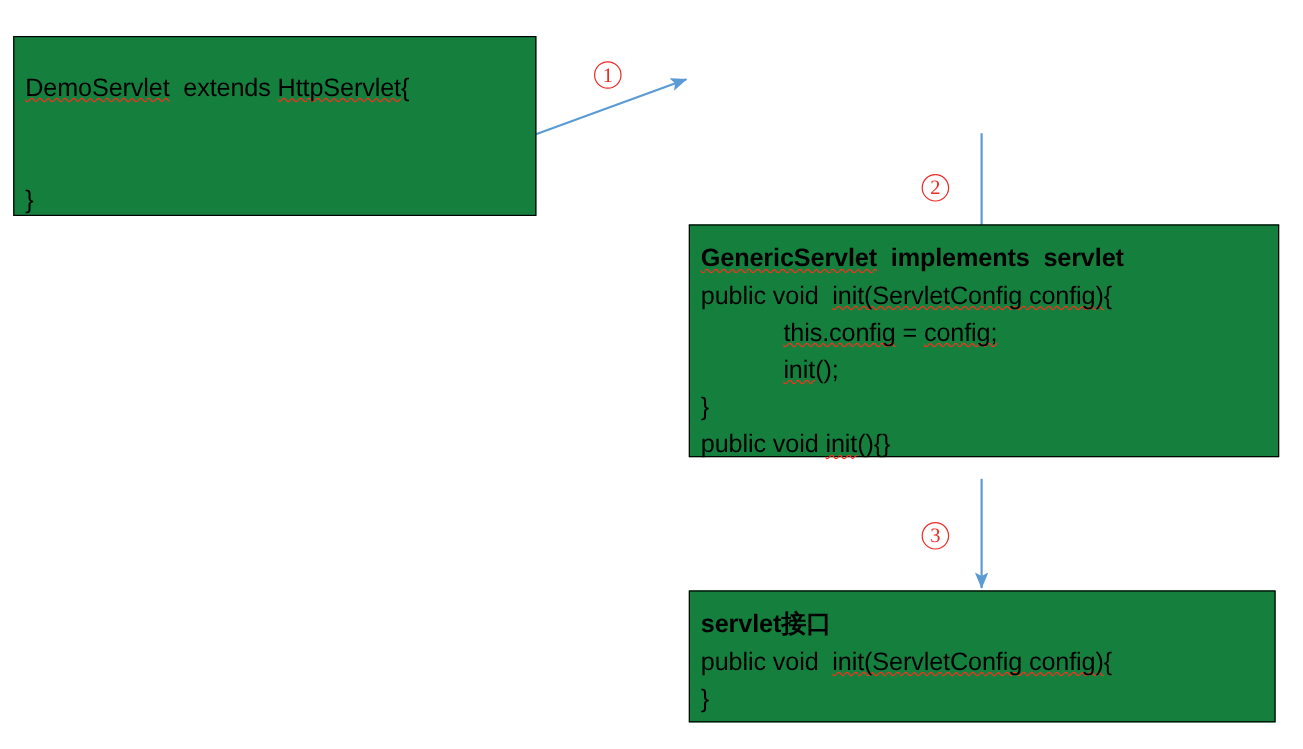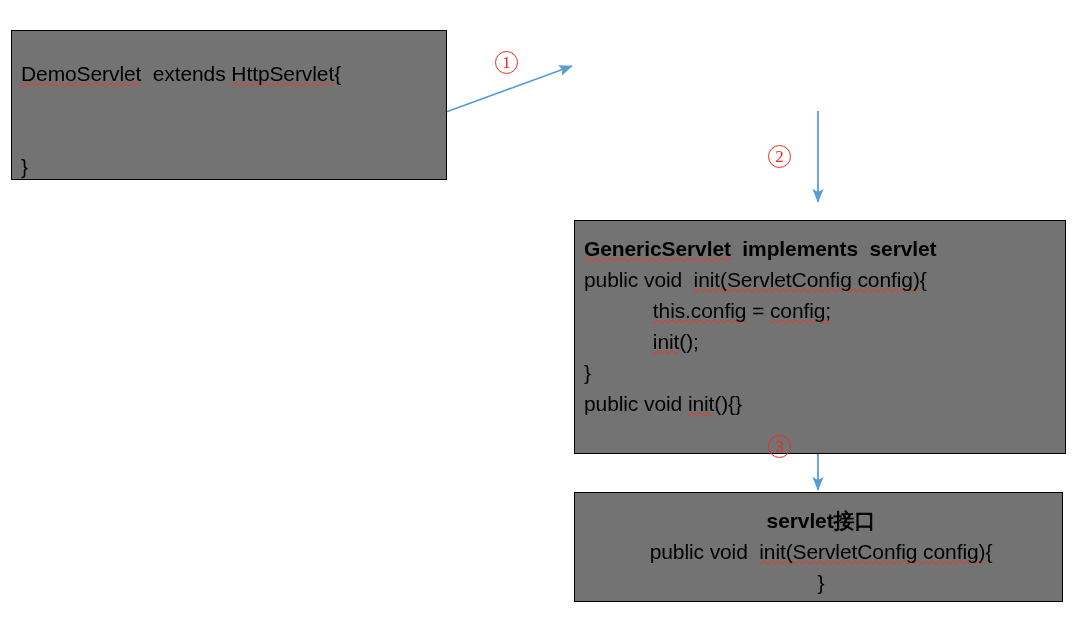--- a/index.html
+++ b/index.html
@@ -18,21 +18,21 @@
   #canvas {
     position: absolute;
     left: 0; top: 0;
     width: 1086px;
     height: 624px;
   }
   .box {
     position: absolute;
     box-sizing: border-box;
     border: 1.6px solid #000000;
-    background: #737373;
+    background: #15803d;
     padding: 0;
   }
   .code {
     position: absolute;
     left: 9px;
     right: 4px;
     font-family: "Liberation Sans", sans-serif;
     font-size: 21px;
     line-height: 31px;
     color: #000000;
@@ -87,25 +87,25 @@
     <line x1="446" y1="112" x2="572" y2="66" stroke="#5b9bd5" stroke-width="1.8" marker-end="url(#ah)"></line>
     <line x1="818" y1="111" x2="818" y2="202" stroke="#5b9bd5" stroke-width="1.8" marker-end="url(#ah)"></line>
     <line x1="818" y1="399" x2="818" y2="490" stroke="#5b9bd5" stroke-width="1.8" marker-end="url(#ah)"></line>
   </svg>
 
   <div class="box" style="left:11px; top:30px; width:436px; height:150px;">
     <div class="code" style="top:27px;"><div style="min-height: 31px;"><span class="sq">DemoServlet</span><span>  extends </span><span class="sq">HttpServlet</span><span>{</span></div><div style="min-height: 31px;">&nbsp;</div><div style="min-height: 31px;">&nbsp;</div><div style="min-height: 31px;"><span>}</span></div></div>
   </div>
 
 
-  <div class="box" style="left:574px; top:220px; width:492px; height:234px;">
+  <div class="box" style="left:574px; top:187px; width:492px; height:194px;">
     <div class="code" style="top:12px;"><div style="min-height: 31px;"><span class="sq" style="font-weight: bold;">GenericServlet</span><span style="font-weight: bold;">  implements  servlet</span></div><div style="min-height: 31px;"><span>public void  </span><span class="sq">init(ServletConfig config)</span><span>{</span></div><div style="min-height: 31px;"><span>            </span><span class="sq">this.config</span><span> = </span><span class="sq">config;</span></div><div style="min-height: 31px;"><span>            </span><span class="sq">init</span><span>();</span></div><div style="min-height: 31px;"><span>}</span></div><div style="min-height: 31px;"><span>public void </span><span class="sq">init</span><span>(){}</span></div></div>
   </div>
 
-  <div class="box" style="left:574px; top:492px; width:489px; height:110px;text-align:center;">
+  <div class="box" style="left:574px; top:492px; width:489px; height:110px;">
     <div class="code" style="top:12px;"><div style="min-height: 31px;"><span style="font-weight: bold;">servlet接口</span></div><div style="min-height: 31px;"><span>public void  </span><span class="sq">init(ServletConfig config)</span><span>{</span></div><div style="min-height: 31px;"><span>}</span></div></div>
   </div>
 
   <div class="circnum" style="left:495px; top:51px;">1</div>
   <div class="circnum" style="left:768px; top:145px;">2</div>
   <div class="circnum" style="left:768px; top:435px;">3</div>
 
 </div>
 
 </body></html>

